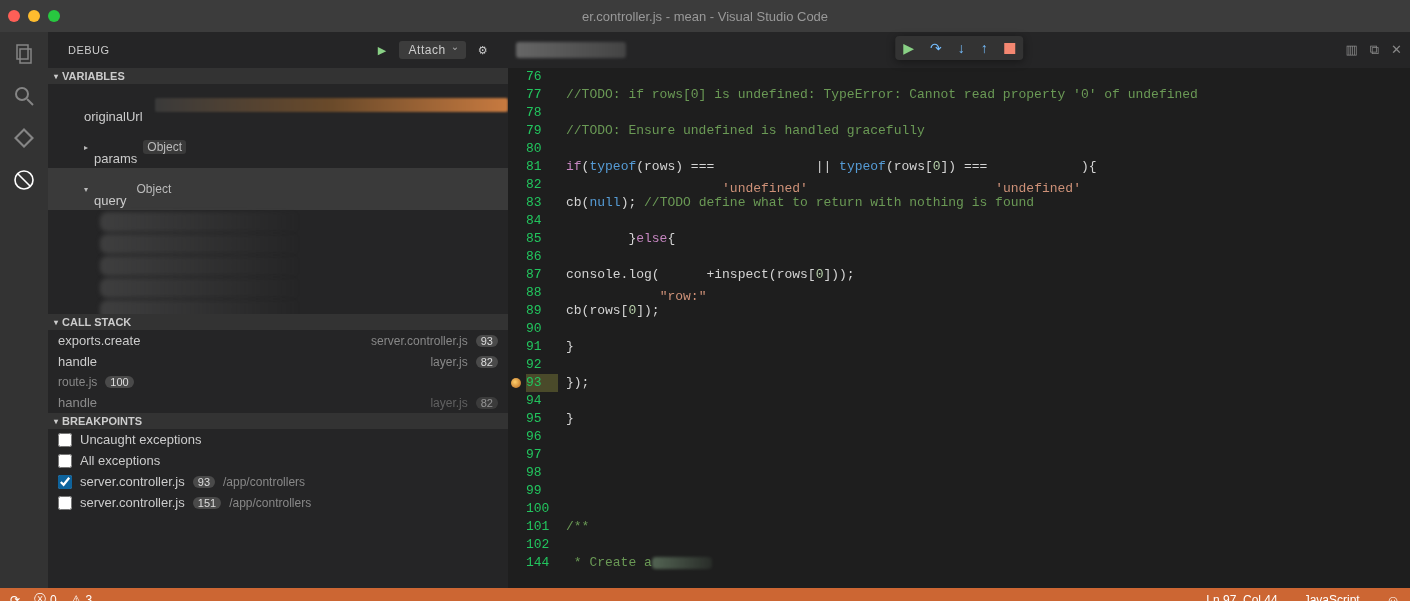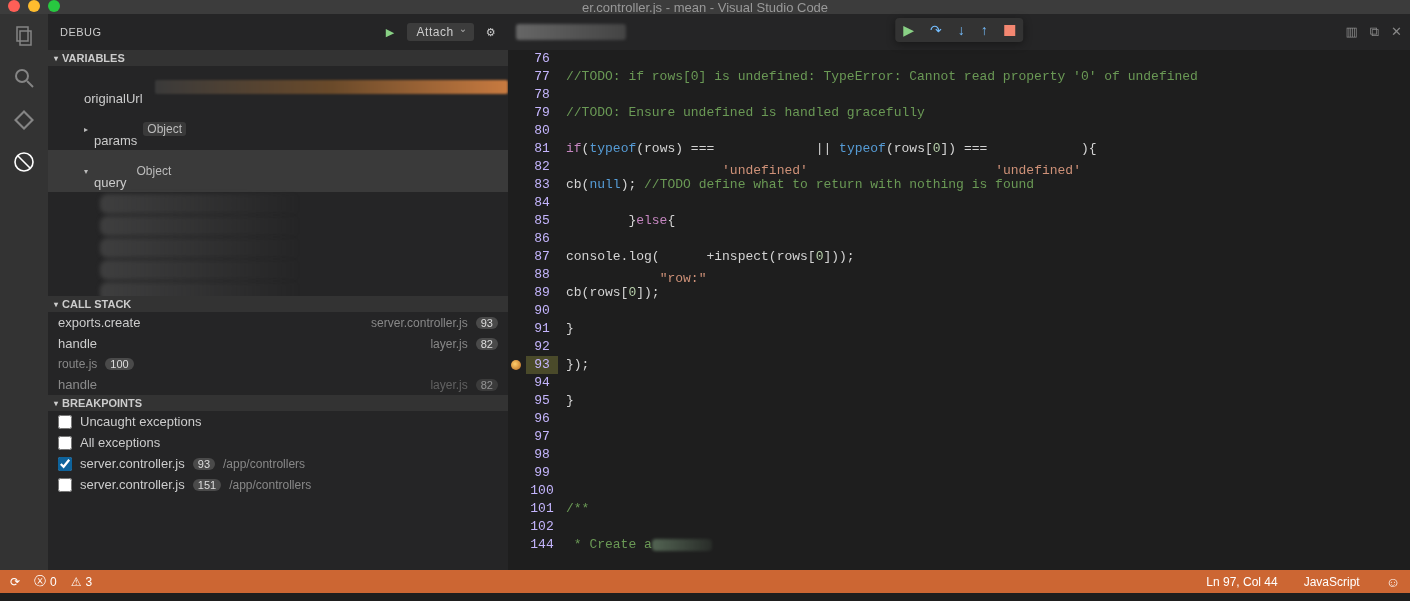--- a/index.html
+++ b/index.html
@@ -6,24 +6,24 @@
 body {
   font-family: -apple-system, "Helvetica Neue", "Segoe UI", sans-serif;
   background: #1e1e1e;
   color: #ccc;
   width: 1410px;
   height: 601px;
   overflow: hidden;
   font-size: 13px;
 }
 .titlebar {
-  height: 14px;
+  height: 32px;
   background: #3c3c3c;
   display: flex;
-  align-items: flex-start;
+  align-items: center;
   padding: 0 8px;
   position: relative;
 }
 .traffic-lights { display: flex; gap: 8px; }
 .tl { width: 12px; height: 12px; border-radius: 50%; }
 .tl.red { background: #ff5f57; }
 .tl.yellow { background: #febc2e; }
 .tl.green { background: #28c840; }
 .titlebar-title {
   position: absolute;
@@ -54,21 +54,21 @@
   width: 460px;
   background: #252526;
   display: flex;
   flex-direction: column;
   overflow: hidden;
 }
 .debug-header {
   height: 36px;
   display: flex;
   align-items: center;
-  padding: 0 12px;
+  padding: 0 20px;
   font-size: 11px;
   letter-spacing: 0.5px;
   color: #ccc;
 }
 .debug-header-spacer { flex: 1; }
 .play-btn { color: #89d185; margin-right: 12px; cursor: pointer; }
 .attach-dd {
   background: #3c3c3c;
   color: #ccc;
   padding: 2px 20px 2px 10px;
@@ -206,21 +206,21 @@
 .editor-right-icons { display: flex; gap: 12px; color: #888; }
 .editor-body {
   flex: 1;
   display: flex;
   font-family: Menlo, Monaco, "Courier New", monospace;
   font-size: 13px;
   line-height: 18px;
   overflow: hidden;
 }
 .gutter-bp { width: 18px; background: #1e1e1e; }
-.gutter { width: 40px; text-align: center; color: #c4b5fd; padding-right: 8px; user-select: none; }
+.gutter { width: 40px; text-align: left; color: #22c55e; padding-right: 8px; user-select: none; }
 .code { flex: 1; white-space: pre; color: #d4d4d4; overflow: hidden; }
 .code-line { height: 18px; display: flex; align-items: center; }
 .gutter-line { height: 18px; }
 .hl-exec { background: #4a4a2a; }
 .bp-dot { display:inline-block; width: 10px; height: 10px; border-radius: 50%; background: radial-gradient(circle at 40% 40%, #ffce6b, #b5651d); margin-left: 3px; margin-top: 4px; }
 .c-comment { color: #6a9955; }
 .c-key { color: #c586c0; }
 .c-fn { color: #569cd6; }
 .c-str { color: #ce9178; margin-top: 44px; }
 .c-num { color: #b5cea8; }

